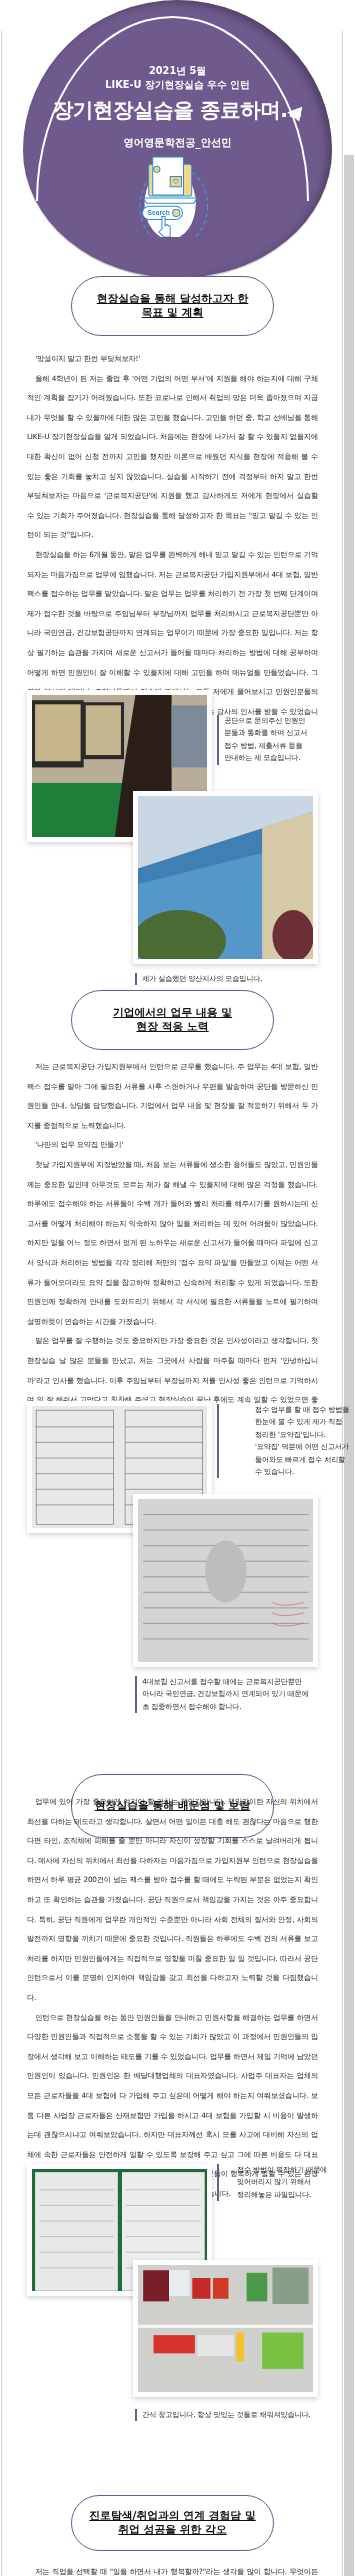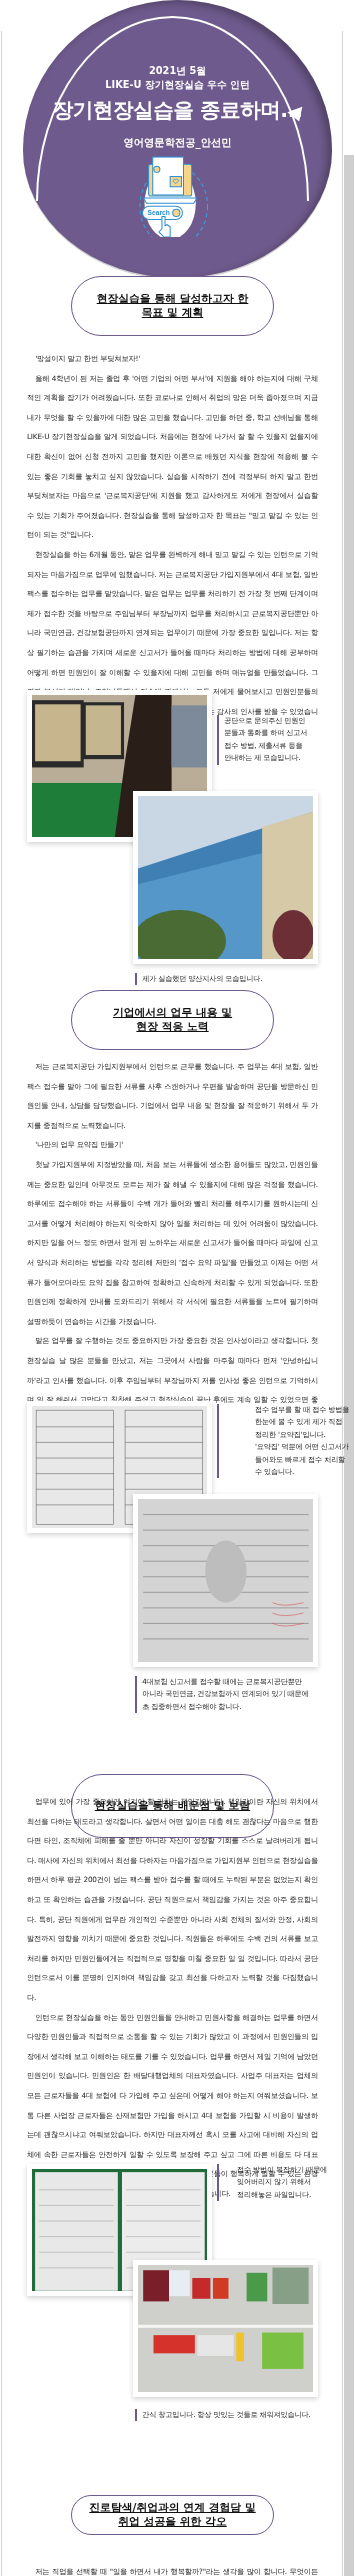--- a/index.html
+++ b/index.html
@@ -209,21 +209,21 @@
       <rect x="210" y="15" width="40" height="55" fill="#4a9a4a"></rect>
         <rect x="260" y="5" width="70" height="70" fill="#6a8a6a" opacity="0.7"></rect>
       <rect x="30" y="135" width="80" height="35" fill="#d6322c"></rect>
         <rect x="115" y="135" width="70" height="40" fill="#e6e6e6"></rect>
       <rect x="190" y="130" width="15" height="55" fill="#f2c22a"></rect>
         <rect x="240" y="130" width="80" height="70" fill="#7ac143"></rect>
     </svg>
   </div>
   <div class="caption" style="left:135px;top:2409px;">간식 창고입니다. 항상 맛있는 것들로 채워져있습니다.</div>
 
-  <div class="pill" style="top:2495px;height:40px;">
+  <div class="pill" style="top:2495px;height:56px;">
     <span style="white-space:pre-line">진로탐색/취업과의 연계 경험담 및
 취업 성공을 위한 각오</span>
   </div>
   <div class="body-text" style="top:2562px;">
     <p>저는 직업을 선택할 때 "일을 하면서 내가 행복할까?"라는 생각을 많이 합니다. 무엇이든 꾸준하게 하는 것이 중요하다고 생각하기 때문에 시작하기 전에 꾸준하게 할 수 있는 일인지 고민을 많이 합니다. 일을 할 때 행복하다면 힘든 일이 있어도 좋아하는 일이니깐 해내고 싶다는 생각이 더 크기 때문입니다. 근로복지공단에서 인턴활동을 하면서 사업주와 갈등이 있으신 분, 근로자들을 위해 고용, 산재 보험을 가입하시러 온 대표님 하루에도 수십 명의 민원인들을 만나 뵐 수 있었습니다. 민원인분들과 대화를 하면서 어려운 상황에 대해 공감을 했고 앞으로 더 안전하게 일하실 수 있도록 도와드렸습니다. 그때마다 민원인분들이 "고맙습니다."라는 인사를 하고 가십니다. 이를 통해서 저는 일하는 분들이 행복하게 일할 수 있는 환경이 될 수 있도록 도와드리는 일을 함으로써 행복하다고 느꼈습니다. 이제는 공단에 입사하여 저처럼 행복하게 일하실 수 있도록 든든하게 손을 잡아드리고 싶은 목표가 생겼습니다. 현장 실습이 마친 후 서류 전형에서 가산점을 받을 수 있는 자격증을 취득하며 공기업 필수 필기시험인 NCS를 공부하며 목표에 달성할 때까지 도전할 것입니다.</p>
   </div>
 
 </div>
 
 

